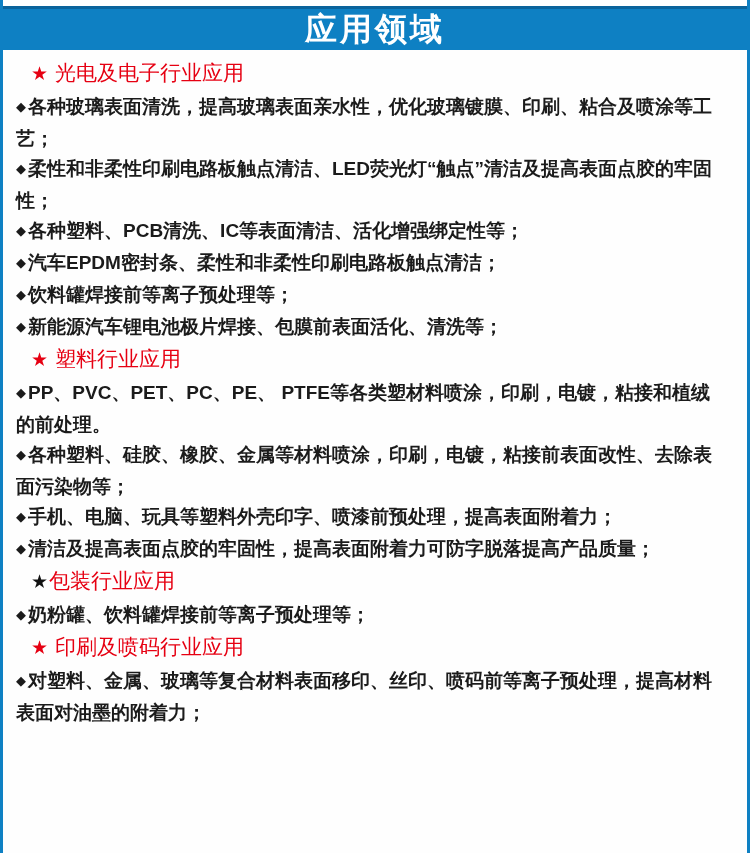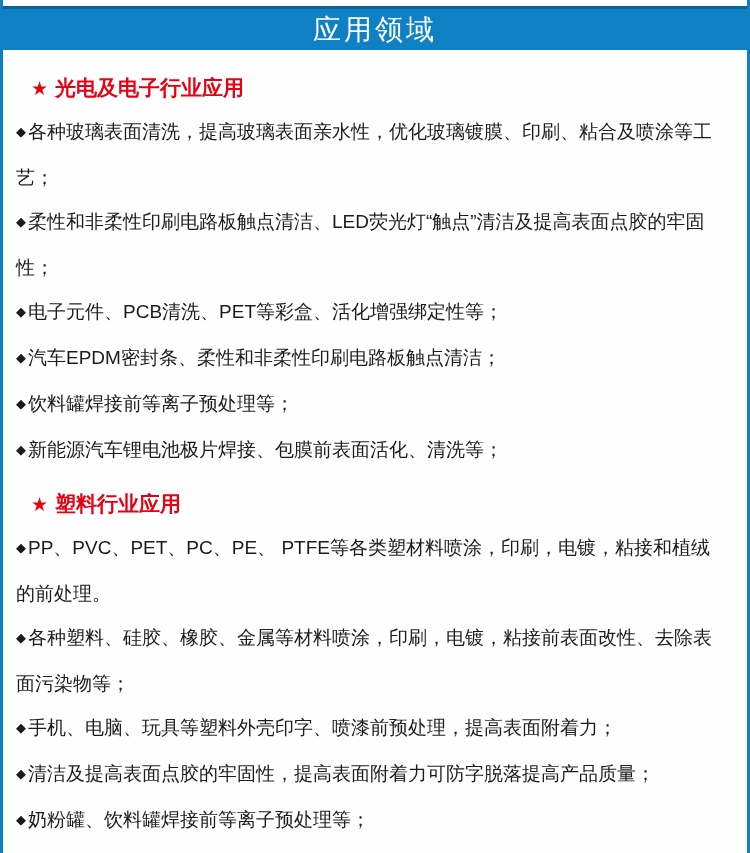--- a/index.html
+++ b/index.html
@@ -32,48 +32,48 @@
     height:44px;
     margin:0 -3px;
     background:var(--blue);
     border-top:3px solid var(--blue-dark);
     display:flex;
     align-items:center;
     justify-content:center;
   }
   .header-title{
     color:#ffffff;
-    font-size:28px;
-    font-weight:normal;
+    font-size:32px;
+    font-weight:bold;
     letter-spacing:3px;
   }
   .content{
     padding:8px 24px 6px 13px;
   }
   .heading{
     color:var(--red);
     font-size:21px;
-    font-weight:bold;
-    line-height:36px;
-    margin:12px 0 3px 15px;
+    font-weight:normal;
+    line-height:30px;
+    margin:0 0 3px 15px;
     white-space:nowrap;
   }
   .heading .star{
     display:inline-block;
     margin-right:7px;
     font-size:19px;
   }
   .heading.star-black .star{
     color:#111111;
     margin-right:1px;
   }
   .bullet-row{
     font-size:19px;
-    font-weight:400;
-    line-height:44px;
+    font-weight:700;
+    line-height:30px;
     color:var(--ink);
   }
   .bullet{
     font-size:13px;
     display:inline-block;
     transform:translateY(-2px);
     margin-right:2px;
   }
 </style>
 </head>
@@ -81,26 +81,27 @@
 
 <div class="page">
   <div class="top-strip"></div>
   <div class="header">
     <span class="header-title">应用领域</span>
   </div>
   <div class="content">
       <div class="heading"><span class="star">★</span><span>光电及电子行业应用</span></div>
       <div class="bullet-row"><span class="bullet">◆</span><span>各种玻璃表面清洗，提高玻璃表面亲水性，优化玻璃镀膜、印刷、粘合及喷涂等工艺；</span></div>
       <div class="bullet-row"><span class="bullet">◆</span><span>柔性和非柔性印刷电路板触点清洁、LED荧光灯“触点”清洁及提高表面点胶的牢固性；</span></div>
-      <div class="bullet-row"><span class="bullet">◆</span><span>电子元件、PCB清洗、PET等彩盒、活化增强绑定性等；</span></div>
+      <div class="bullet-row"><span class="bullet">◆</span><span>各种塑料、PCB清洗、IC等表面清洁、活化增强绑定性等；</span></div>
       <div class="bullet-row"><span class="bullet">◆</span><span>汽车EPDM密封条、柔性和非柔性印刷电路板触点清洁；</span></div>
       <div class="bullet-row"><span class="bullet">◆</span><span>饮料罐焊接前等离子预处理等；</span></div>
       <div class="bullet-row"><span class="bullet">◆</span><span>新能源汽车锂电池极片焊接、包膜前表面活化、清洗等；</span></div>
       <div class="heading"><span class="star">★</span><span>塑料行业应用</span></div>
       <div class="bullet-row"><span class="bullet">◆</span><span>PP、PVC、PET、PC、PE、 PTFE等各类塑材料喷涂，印刷，电镀，粘接和植绒的前处理。</span></div>
       <div class="bullet-row"><span class="bullet">◆</span><span>各种塑料、硅胶、橡胶、金属等材料喷涂，印刷，电镀，粘接前表面改性、去除表面污染物等；</span></div>
       <div class="bullet-row"><span class="bullet">◆</span><span>手机、电脑、玩具等塑料外壳印字、喷漆前预处理，提高表面附着力；</span></div>
       <div class="bullet-row"><span class="bullet">◆</span><span>清洁及提高表面点胶的牢固性，提高表面附着力可防字脱落提高产品质量；</span></div>
+      <div class="heading star-black"><span class="star">★</span><span>包装行业应用</span></div>
       <div class="bullet-row"><span class="bullet">◆</span><span>奶粉罐、饮料罐焊接前等离子预处理等；</span></div>
       <div class="heading"><span class="star">★</span><span>印刷及喷码行业应用</span></div>
       <div class="bullet-row"><span class="bullet">◆</span><span>对塑料、金属、玻璃等复合材料表面移印、丝印、喷码前等离子预处理，提高材料表面对油墨的附着力；</span></div>
     </div>
 </div>
 
 </body></html>

